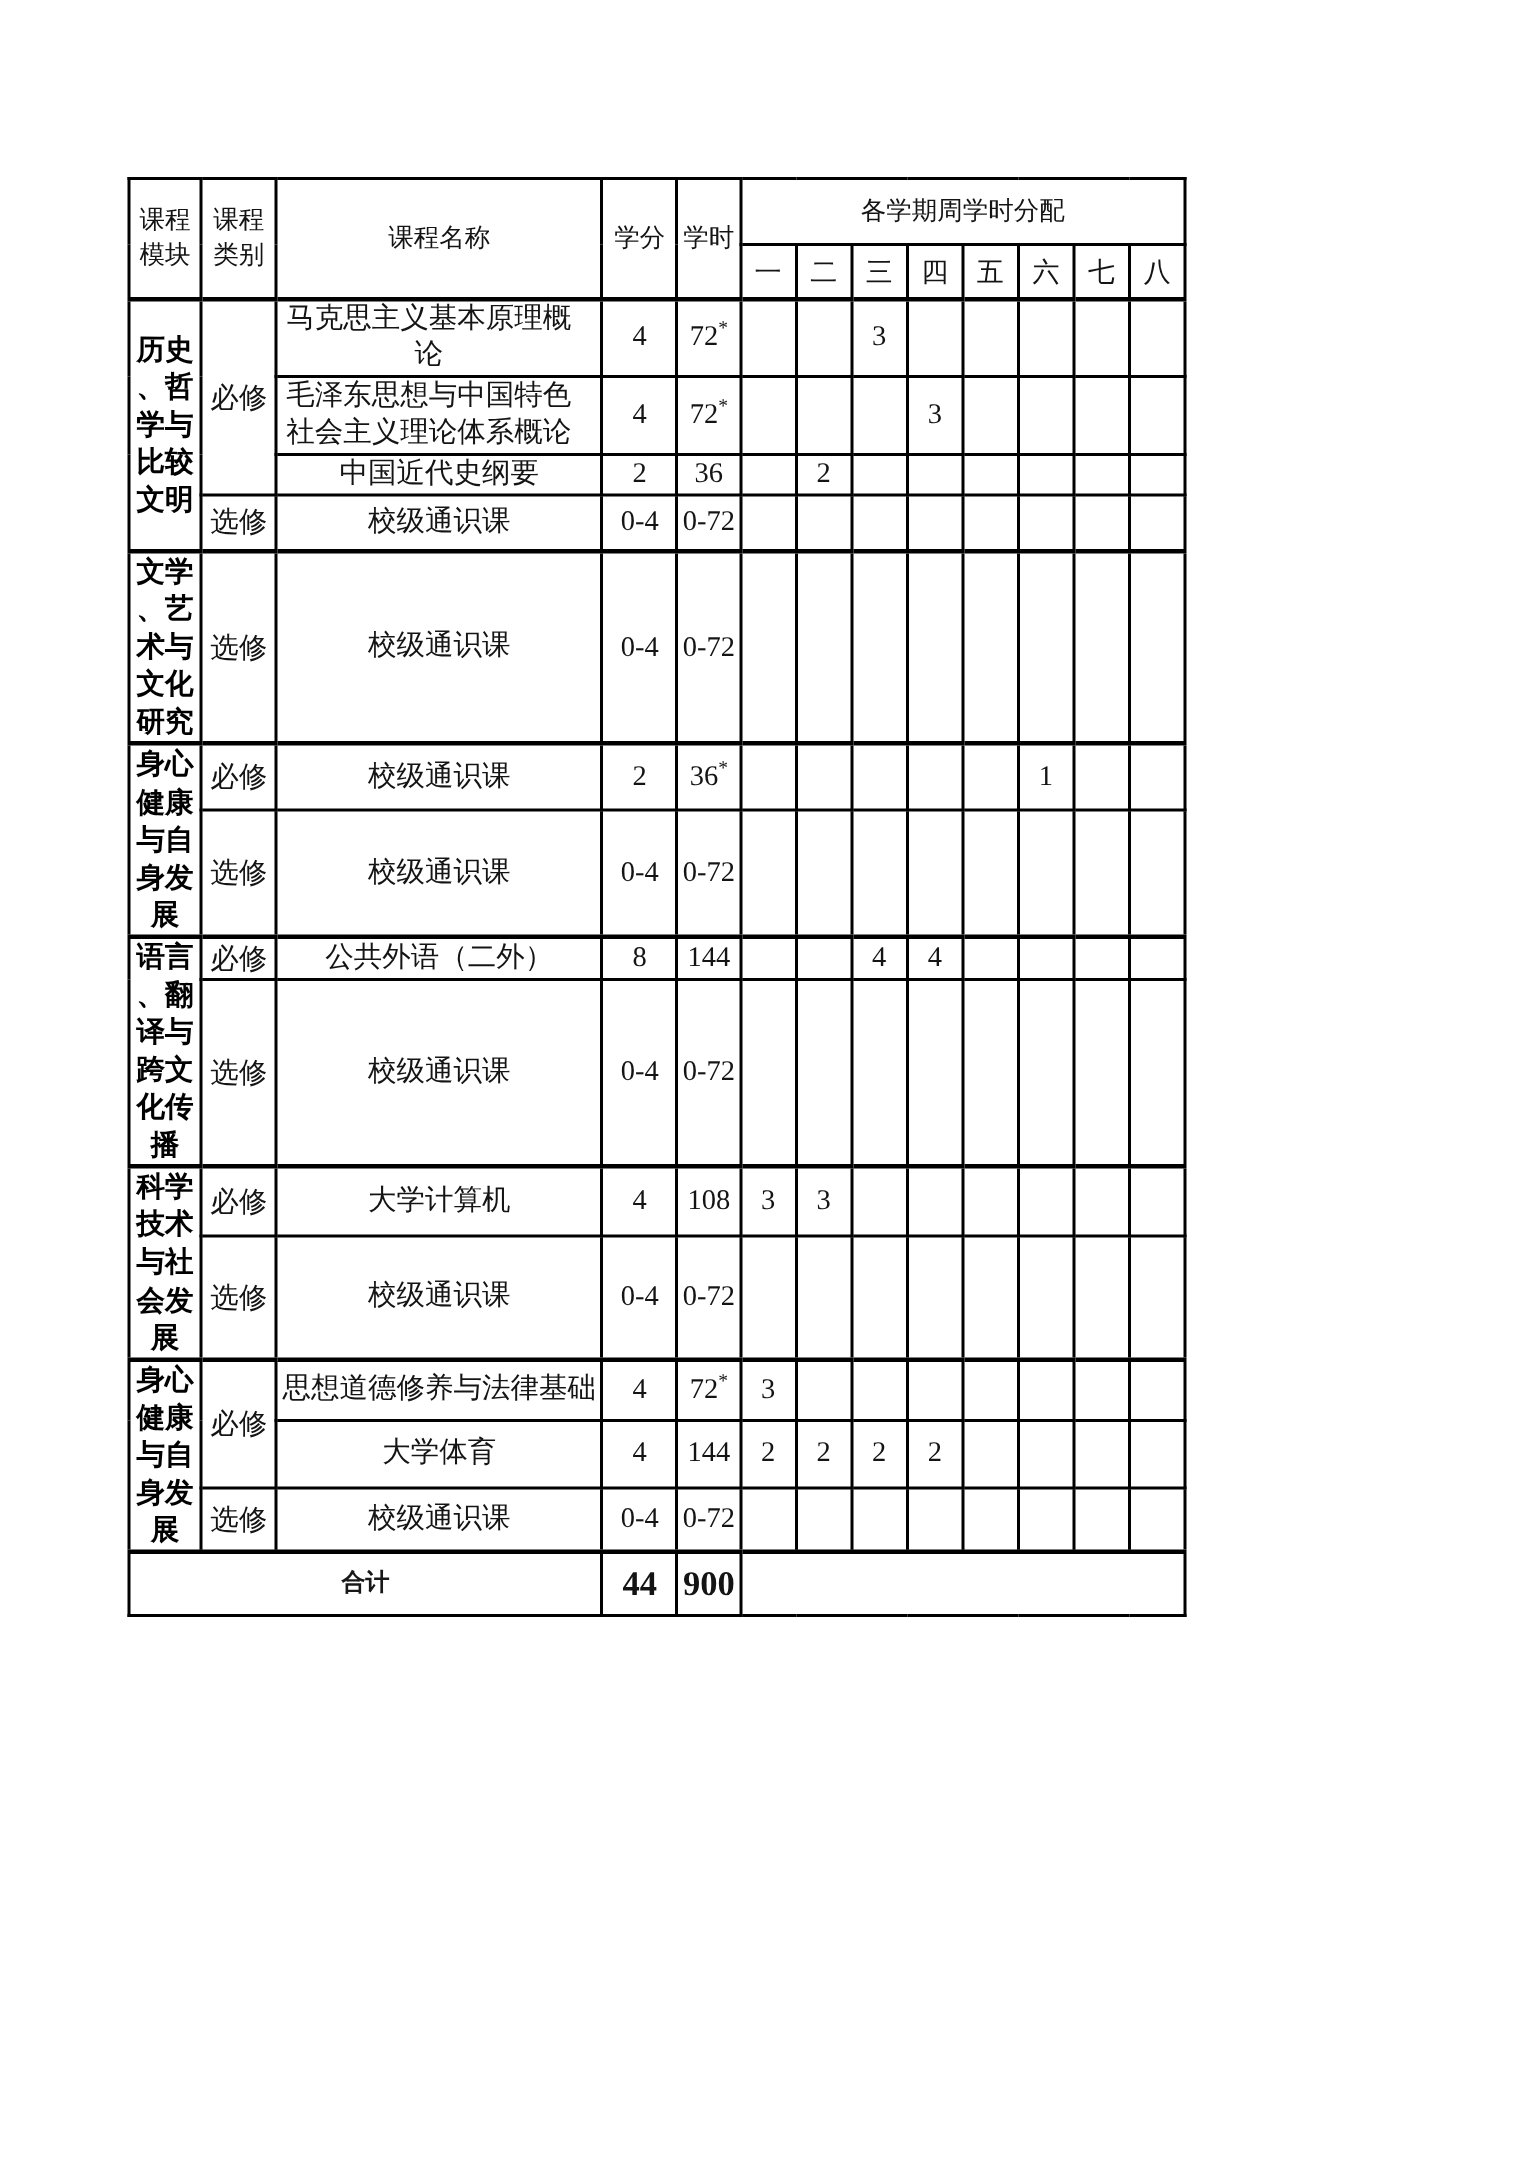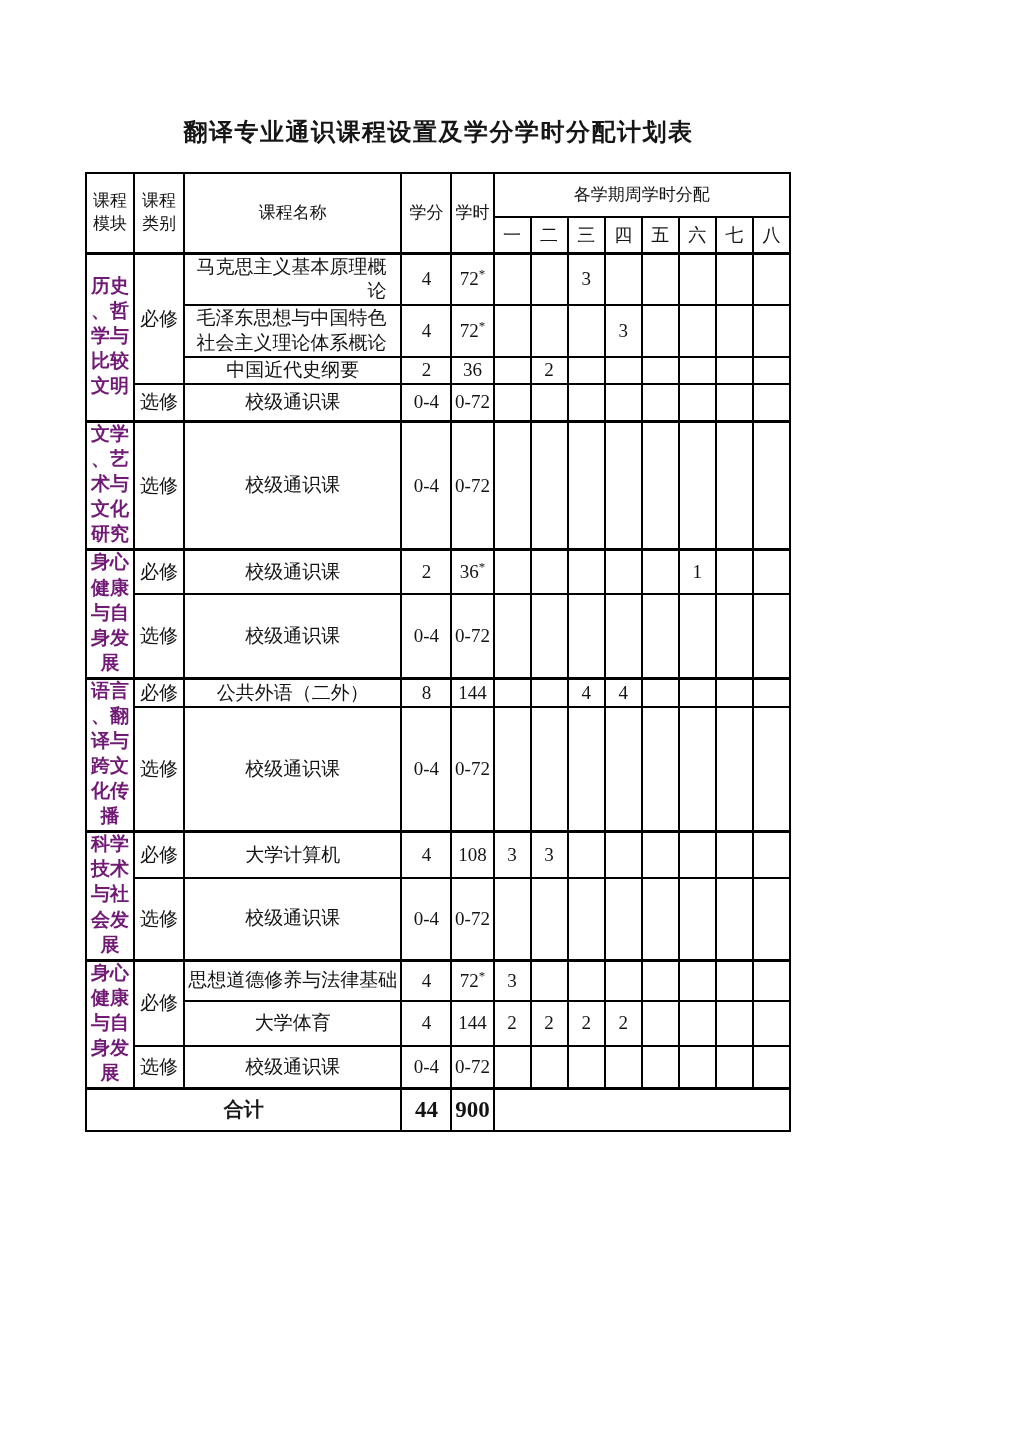--- a/index.html
+++ b/index.html
@@ -15,40 +15,39 @@
   table.plan td,table.plan th{border:2px solid #000;padding:0;
        text-align:center;vertical-align:middle;overflow:hidden;}
   tr.msep td,tr.msep th{border-top-width:3px;}
   
   th.h{font-family:"Liberation Sans","DejaVu Sans",sans-serif;
        font-weight:400;font-size:17px;line-height:1.32;
        line-break:anywhere;word-break:break-all;padding:1px;}
   th.hsem{font-family:"Liberation Sans","DejaVu Sans",sans-serif;
        font-weight:400;font-size:18px;}
   
-  td.mc{font-family:Liberation Mono, monospace;
+  td.mc{font-family:Liberation Serif, serif;
        font-weight:700;font-size:19px;line-height:1.32;
-       line-break:anywhere;word-break:break-all;padding:2px 1px;color:#701a75;}
+       line-break:anywhere;word-break:break-all;padding:2px 1px;color:#000000;}
   td.cc{font-size:19px;padding:1px;}
   td.nc{font-size:19px;text-align:left;padding:2px 0 2px 4px;line-height:1.3;
        line-break:anywhere;word-break:break-all;}
-  td.nc.narrow{padding-right:14px;text-align:right;}
+  td.nc.narrow{padding-right:14px;}
   td.dc{font-size:19px;}
   td.wc{font-size:19px;}
   .star{font-size:13px;vertical-align:super;line-height:0;letter-spacing:0;}
   td.tl{font-family:Liberation Mono, monospace;
-       font-weight:700;font-size:20px;color:#181818;}
+       font-weight:700;font-size:16px;color:#181818;}
   td.tn{font-size:23px;font-weight:700;}
 </style>
 </head>
 <body>
 
 <div class="page">
   <div class="sheet">
-    <h1 class="doc-title">翻译专业通识课程设置及学分学时分配计划表</h1>
 
     <table class="plan">
       <colgroup>
         <col style="width:48px">
           <col style="width:50px">
           <col style="width:217px">
         <col style="width:50px">
           <col style="width:42px">
         <col style="width:37px">
           <col style="width:37px">

